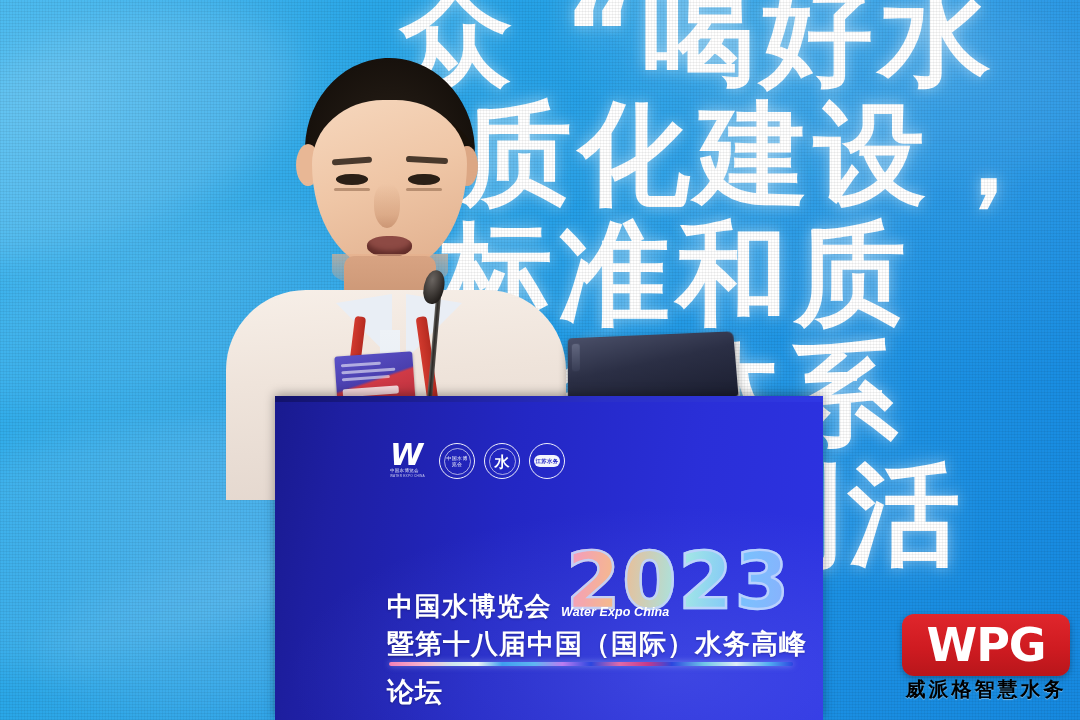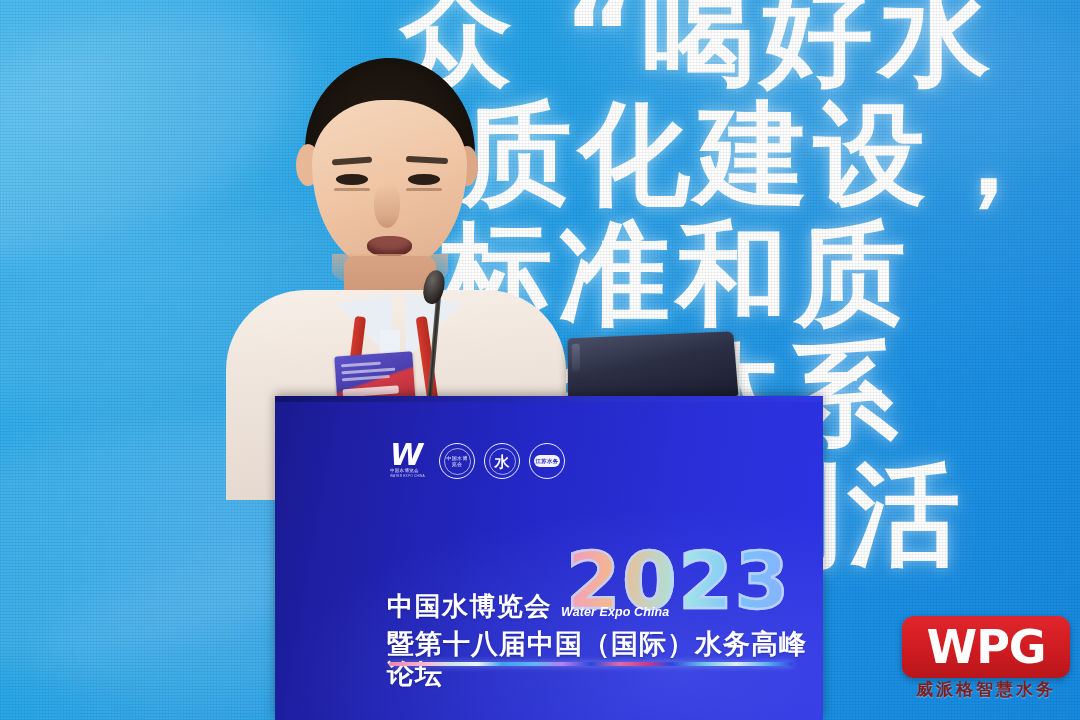--- a/index.html
+++ b/index.html
@@ -203,21 +203,21 @@
   .t-row{display:flex;align-items:flex-end;gap:9px;}
   .t-cn{
     font-size:26px;font-weight:700;letter-spacing:1.5px;line-height:28px;
     font-family:"DejaVu Sans","Liberation Sans",sans-serif;
     text-shadow:0 1px 2px rgba(0,0,0,.25);
   }
   .t-en{padding-bottom:1px;}
   .t-en1{font-size:12.5px;font-weight:700;line-height:14px;letter-spacing:.1px;font-style:italic;}
   .t-en2{font-size:11.5px;font-weight:700;line-height:13px;letter-spacing:.1px;font-style:italic;}
   .t-cn2{
-    font-size:27px;font-weight:700;letter-spacing:1px;line-height:30px;margin-top:9px;
+    font-size:27px;font-weight:700;letter-spacing:1px;line-height:48px;margin-top:0;
     font-family:"DejaVu Sans","Liberation Sans",sans-serif;
     text-shadow:0 1px 2px rgba(0,0,0,.25);
   }
   .divider{
     position:absolute;left:114px;top:266px;width:404px;height:4px;border-radius:2px;
     background:linear-gradient(90deg,
       #f27fb5 0%, #f9b9d0 9%, #cfe9ef 16%, #eef4f6 22%, #3f9ff0 28%,
       #5fb6f2 36%, #bb7cf0 43%, #2a46e0 50%, #e06aa8 57%,
       #c63a8a 64%, #2a46e0 70%, #6fc6e8 78%, #dfeef6 86%, #52aef2 94%, #2a46e0 100%);
     box-shadow:0 0 6px rgba(180,210,255,.5);
@@ -251,21 +251,21 @@
     width:168px;height:62px;border-radius:12px;
     background:linear-gradient(180deg,#e0262c 0%,#cf1b21 55%,#b8161b 100%);
     display:flex;align-items:center;justify-content:center;
     box-shadow:0 2px 6px rgba(0,0,0,.3);
   }
   .wpg-text{
     color:#fff;font-size:46px;font-weight:700;line-height:46px;letter-spacing:-1px;
     font-family:"DejaVu Sans","Liberation Sans",sans-serif;
   }
   .wpg-sub{
-    color:#7f1d1d;font-size:17px;font-weight:700;letter-spacing:3px;
+    color:#000000;font-size:20px;font-weight:700;letter-spacing:3px;
     font-family:"DejaVu Sans","Liberation Sans",sans-serif;
     text-shadow:0 1px 1px rgba(255,255,255,.4);
   }
 </style>
 </head>
 <body>
 
 <div class="stage">
 
   <div class="led-screen">

